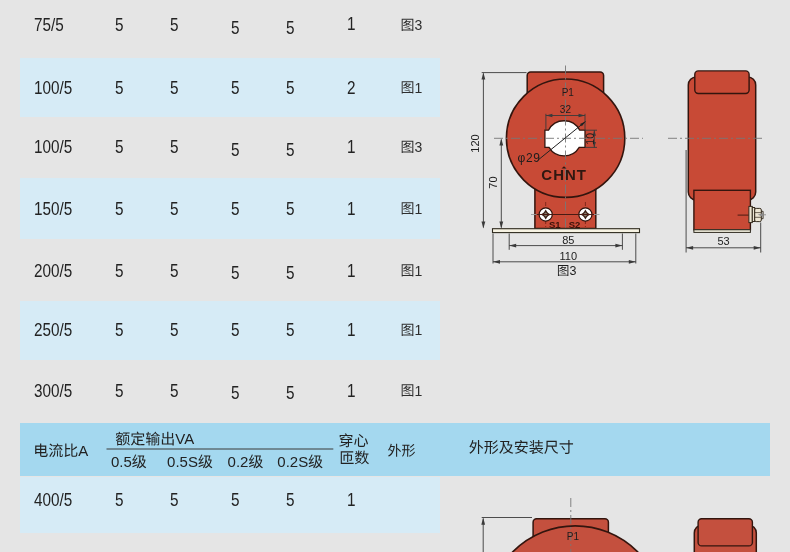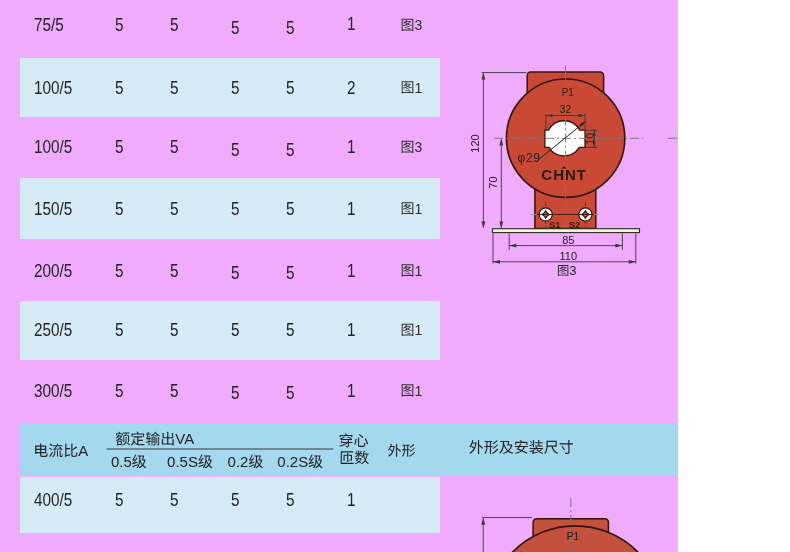--- a/index.html
+++ b/index.html
@@ -1,14 +1,14 @@
 <!DOCTYPE html>
 <html><head><meta charset="utf-8"><style>
 html,body{margin:0;padding:0}
-#page{position:relative;width:678px;height:552px;background:#f0abfc;overflow:hidden;
+#page{position:relative;width:790px;height:552px;background:#e5e5e5;overflow:hidden;
  font-family:"Liberation Sans",sans-serif}
 .band{position:absolute;left:20px;width:420px}
 .t{position:absolute;font-size:18px;line-height:20px;color:#232323;white-space:nowrap;transform-origin:left center;transform:scaleX(.85)}
 .ct{transform:translateX(-50%) scaleX(.85)}
 </style></head><body>
 <div id="page">
 <div class="band" style="top:57.5px;height:59.2px;background:#d6ebf6"></div>
 <div class="band" style="top:177.6px;height:61.3px;background:#d6ebf6"></div>
 <div class="band" style="top:301.3px;height:58.5px;background:#d6ebf6"></div>
 <div style="position:absolute;left:20px;top:423px;width:750px;height:52.8px;background:#a4d8ef"></div>

